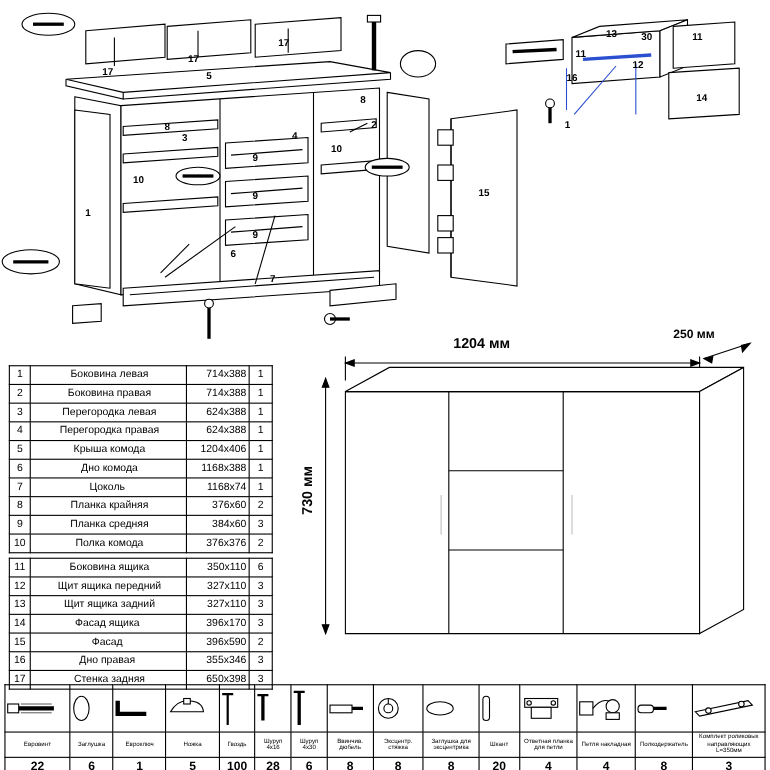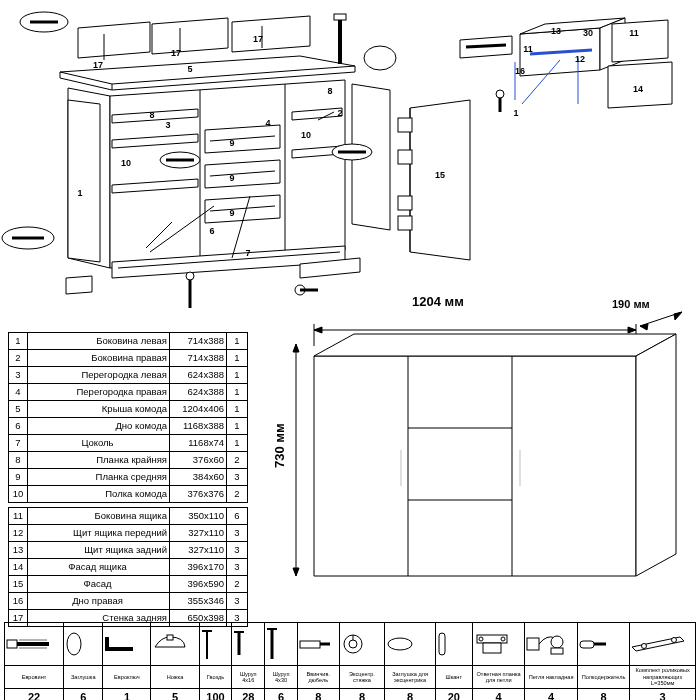--- a/index.html
+++ b/index.html
@@ -5,21 +5,21 @@
   html,body{margin:0;padding:0;}
   body{width:700px;height:700px;background:#ffffff;font-family:"Liberation Sans",sans-serif;color:#000;position:relative;overflow:hidden;}
   .wrap{position:relative;width:700px;height:700px;}
   svg{display:block;}
   .abs{position:absolute;}
 
   
   .parts{position:absolute;left:8px;top:332px;width:240px;border-collapse:collapse;font-size:9.5px;}
   .parts td{border:1px solid #000;padding:1px 2px;height:14px;line-height:12px;}
   .parts td.num{width:14px;text-align:center;}
-  .parts td.name{text-align:right;padding-left:4px;}
+  .parts td.name{text-align:center;padding-left:4px;}
   .parts td.dim{width:52px;text-align:right;}
   .parts td.qty{width:16px;text-align:center;}
   .parts td.name.center{text-align:center;padding-left:0;margin-top:48px;}
   .gaprow td{border:none;height:4px;padding:0;}
 
   
   .dimlabel{position:absolute;font-weight:bold;font-size:13px;}
   .dimlabel.small{font-size:11px;}
   .vert{position:absolute;font-weight:bold;font-size:13px;transform:rotate(-90deg);transform-origin:left top;}
 
@@ -295,22 +295,22 @@
     <line x1="150" y1="56" x2="150" y2="276"></line>
 
     <line x1="254" y1="56" x2="254" y2="276"></line>
     <line x1="150" y1="128" x2="254" y2="128"></line>
     <line x1="150" y1="200" x2="254" y2="200"></line>
 
     <line x1="143" y1="150" x2="143" y2="186" stroke="#bfbfbf"></line>
     <line x1="262" y1="150" x2="262" y2="186" stroke="#bfbfbf"></line>
   </g>
 </svg>
-<div class="dimlabel" style="left:412px;top:294px;">1204 мм</div>
-<div class="dimlabel small" style="left:612px;top:298px;">190 мм</div>
+<div class="dimlabel" style="left:412px;top:304px;">1204 мм</div>
+<div class="dimlabel small" style="left:612px;top:298px;">250 мм</div>
 <div class="vert" style="left:272px;top:468px;">730 мм</div>
 
 
 <table class="kit">
   <colgroup>
     <col style="width:54px">
         <col style="width:36px">
         <col style="width:44px">
         <col style="width:44px">
     <col style="width:30px">

